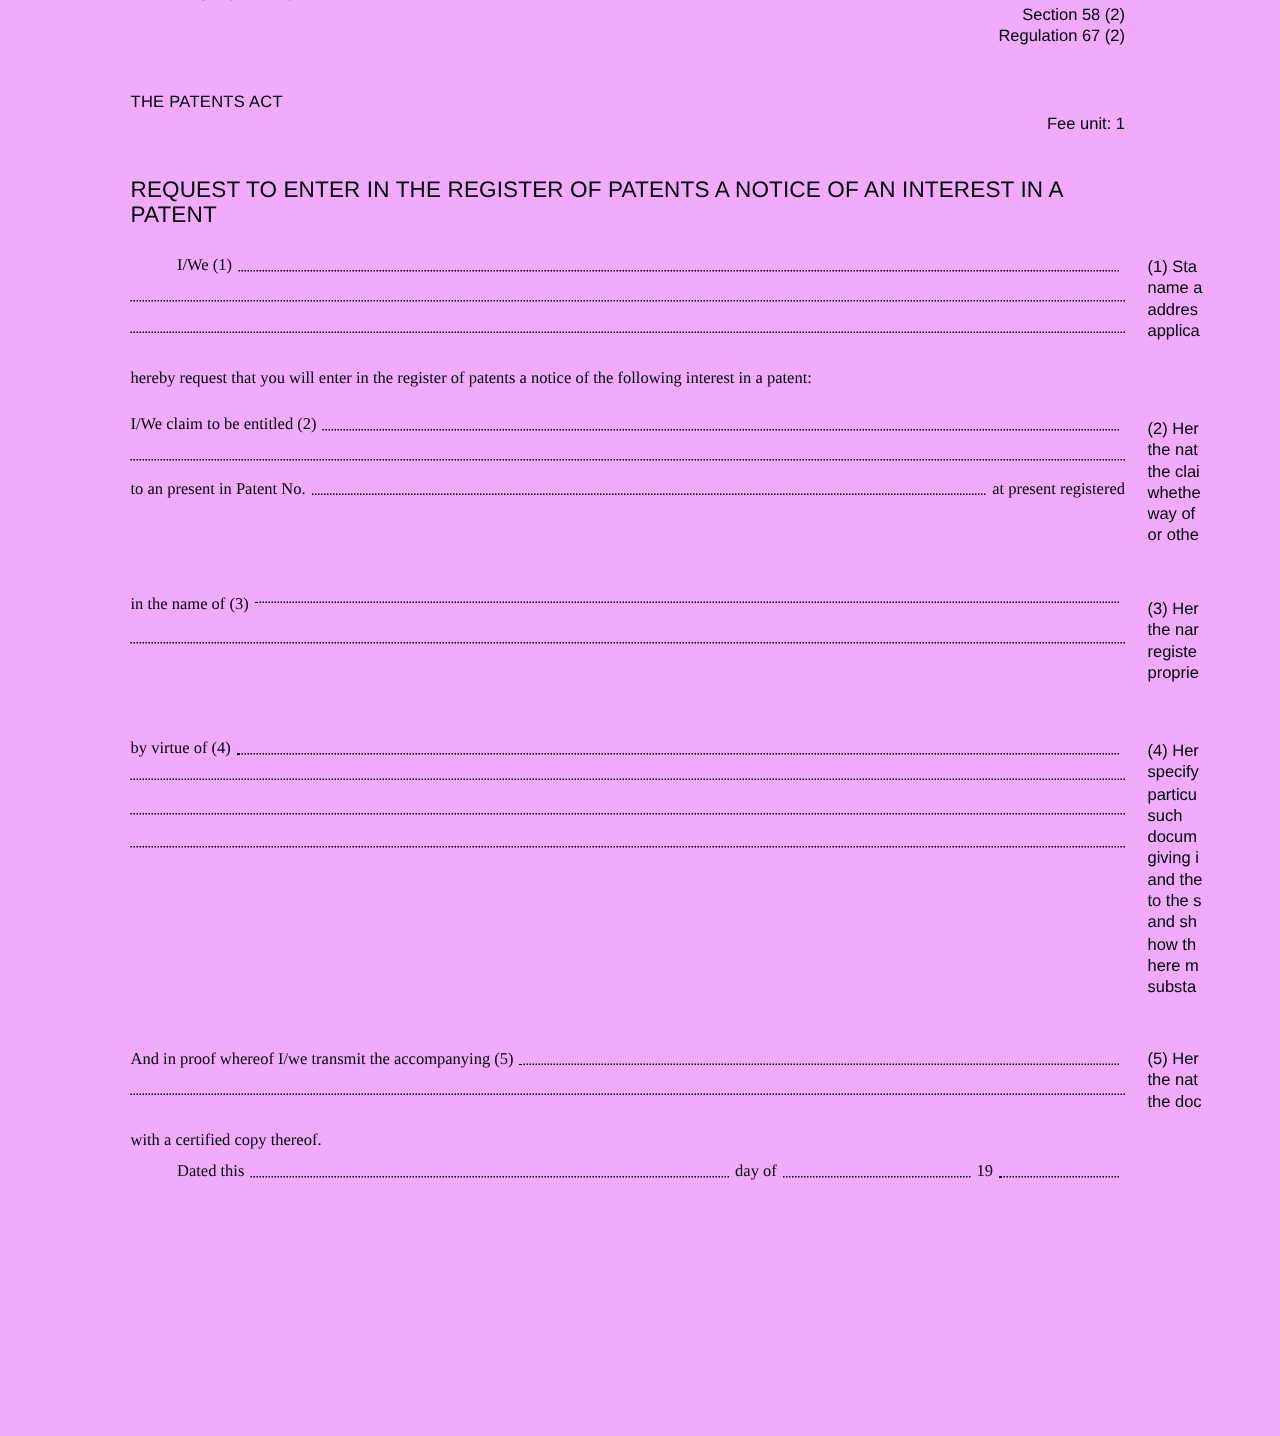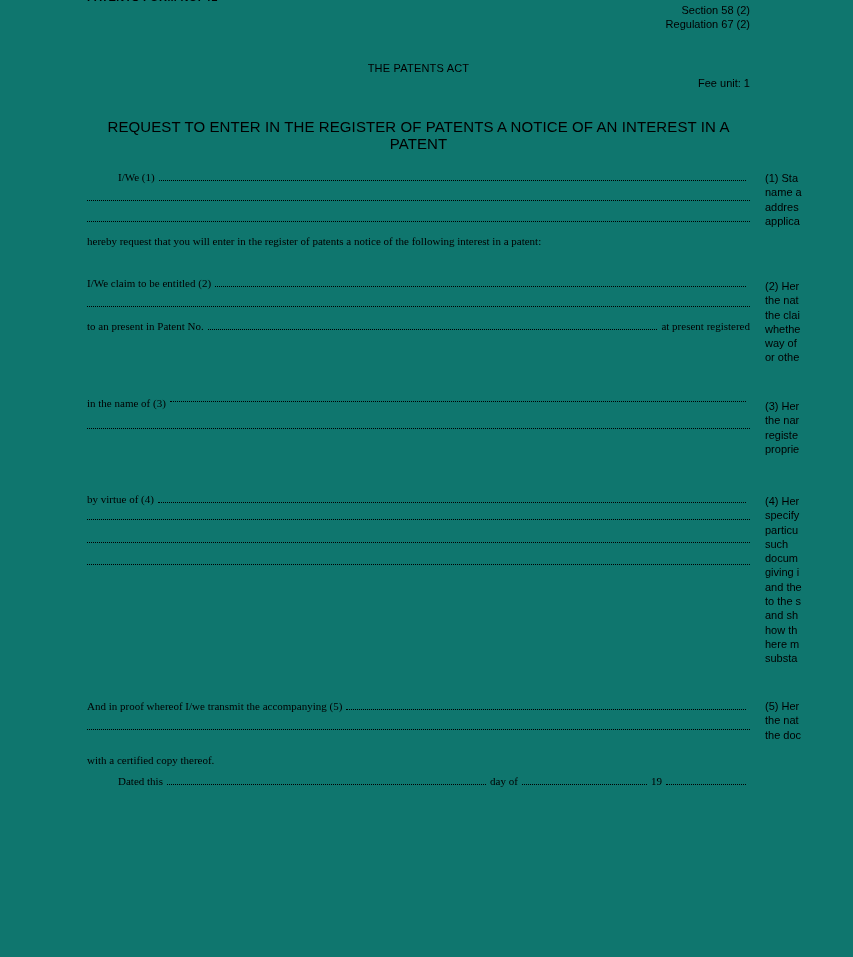--- a/index.html
+++ b/index.html
@@ -1,27 +1,27 @@
 <!DOCTYPE html>
 <html><head>
 <meta charset="utf-8">
 <style>
   html, body { margin:0; padding:0; background:#fff; }
   .page {
     position:relative;
     width:853px; height:957px;
-    background:#0f766e;
+    background:#f0abfc;
     overflow:hidden;
     font-family:"Liberation Sans", sans-serif;
     font-size:11px;
     color:#000;
   }
   .abs { position:absolute; }
   .body-col { left:87px; width:663px; }
-  .center { text-align:center; }
+  .center { text-align:left; }
   .right { text-align:right; }
   .clipped-header {
     top:-9px; left:87px;
     font-weight:bold; letter-spacing:0.4px; white-space:nowrap;
   }
   .refs { top:3px; line-height:14px; }
   .act-title { top:62px; letter-spacing:0.2px; }
   .fee-unit { top:77px; }
   .form-title { top:118px; font-size:15px; letter-spacing:0.1px; }
   .block { position:absolute; left:87px; width:663px;font-family:Liberation Serif, serif; }
@@ -66,21 +66,21 @@
     <div class="row indent" style="height:21px;">
       <span class="lbl">I/We (1)</span>
       <span class="leader"></span>
     </div>
     <div class="row" style="height:20px;">
       <span class="leader full"></span>
     </div>
     <div class="row" style="height:21px;">
       <span class="leader full"></span>
     </div>
-    <div class="para" style="margin-top:9px;">hereby request that you will enter in the register of patents a notice of the following interest in a patent:</div>
+    <div class="para" style="margin-top:20px;">hereby request that you will enter in the register of patents a notice of the following interest in a patent:</div>
   </div>
 
   <div class="block" style="top:269px;">
     <div class="row" style="height:21px;">
       <span class="lbl">I/We claim to be entitled (2)</span>
       <span class="leader"></span>
     </div>
     <div class="row" style="height:20px;">
       <span class="leader full"></span>
     </div>

